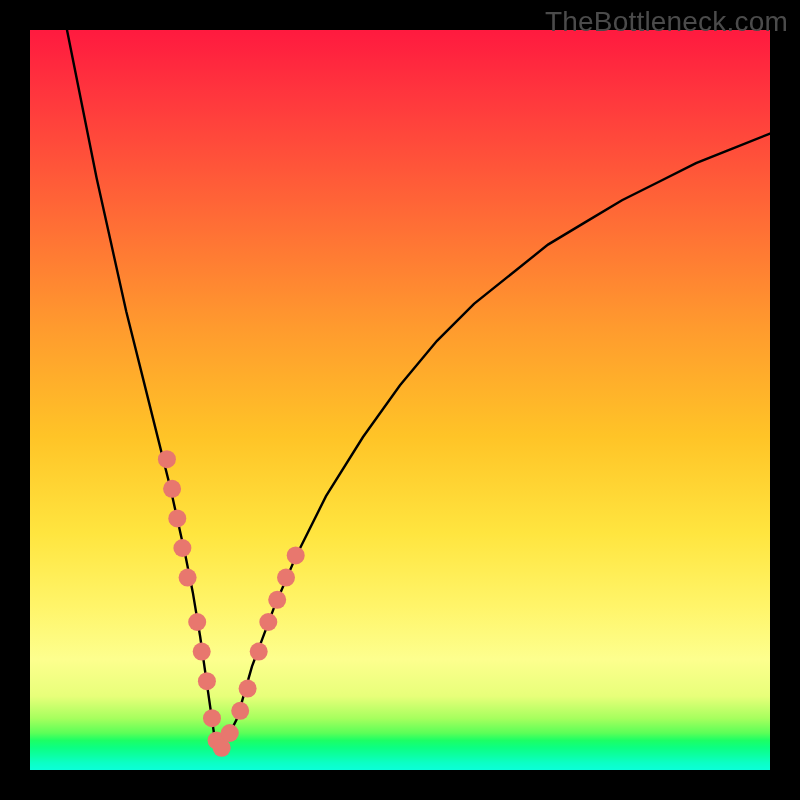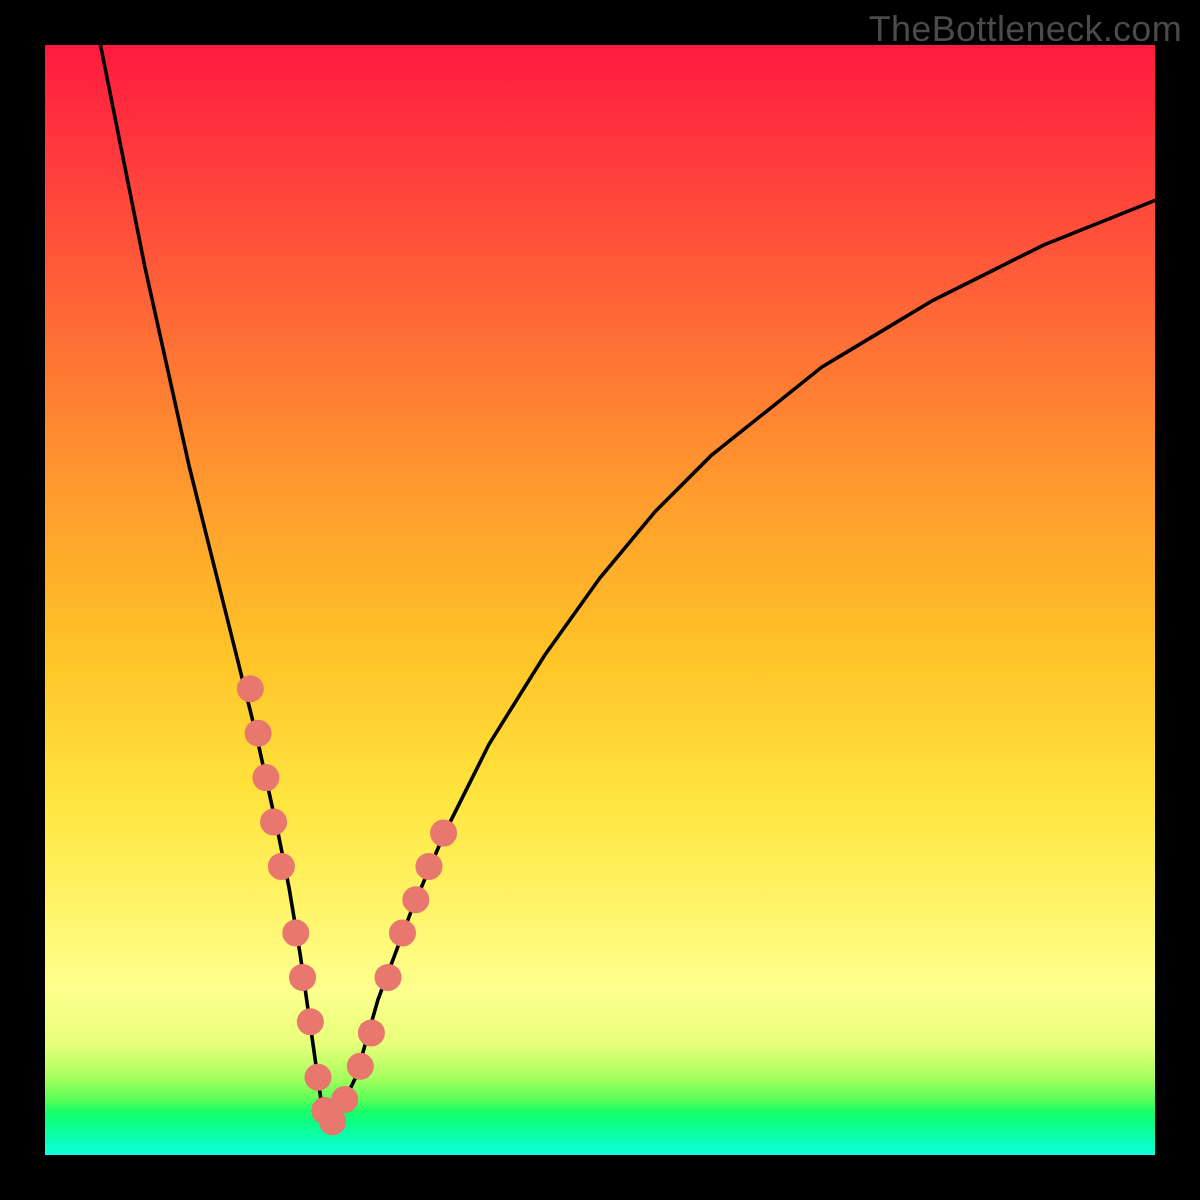--- a/index.html
+++ b/index.html
@@ -44,21 +44,21 @@
       #0cffa2 98%,
       #0cffc4 99%,
       #0cffd9 100%
     );
   }
   .watermark {
     position: absolute;
     top: 6px;
     right: 12px;
     color: #4b4b4b;
-    font-size: 24px;
+    font-size: 28px;
     letter-spacing: 0.2px;
     user-select: none;
     pointer-events: none;
   }
   svg.overlay {
     position: absolute;
     left: 0;
     top: 0;
     width: 740px;
     height: 740px;

